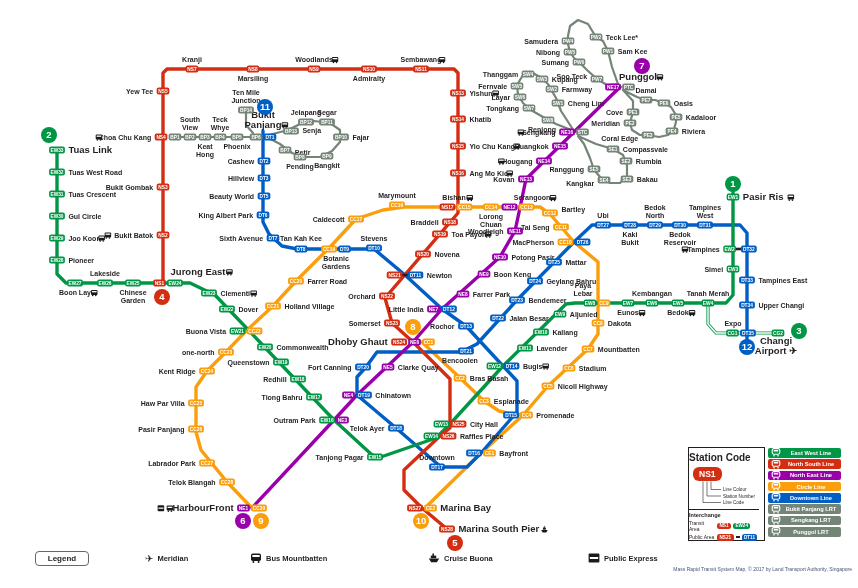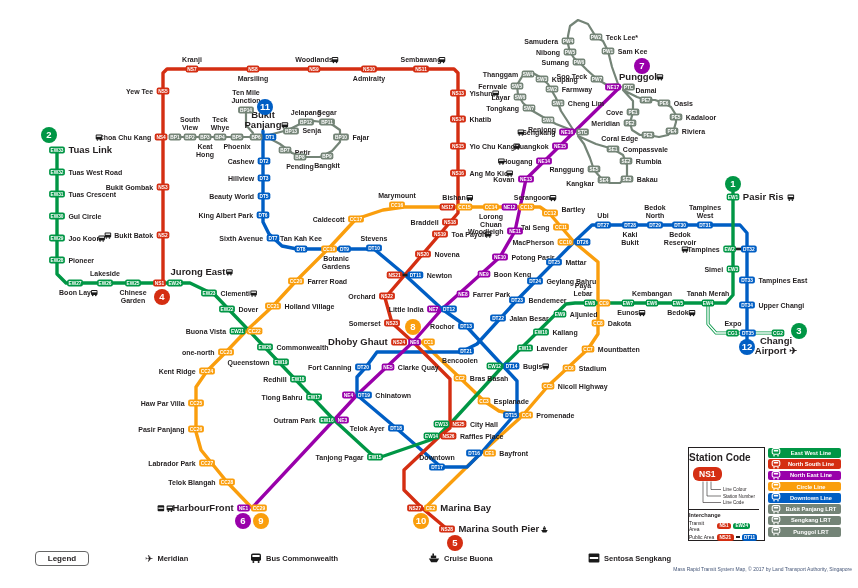--- a/index.html
+++ b/index.html
@@ -1241,32 +1241,32 @@
     <span class="bl-plane">✈</span>
     <span>Meridian</span>
   </div>
   <div class="bl-item" style="left:250px">
     <svg width="12" height="10" viewBox="0 0 12 10">
       <rect x="1" y="0.5" width="10" height="7.5" rx="1.8" fill="#1a1a1a"></rect>
       <rect x="2.4" y="2" width="7.2" height="2" fill="#fff"></rect>
       <circle cx="3.4" cy="9" r="1" fill="#1a1a1a"></circle>
         <circle cx="8.6" cy="9" r="1" fill="#1a1a1a"></circle>
     </svg>
-    <span>Bus Commonwealth</span>
+    <span>Bus Mountbatten</span>
   </div>
   <div class="bl-item" style="left:428px">
     <svg width="12" height="10" viewBox="0 0 12 10">
       <rect x="4.4" y="0.5" width="1.6" height="2.4" fill="#1a1a1a"></rect>
       <rect x="2.8" y="2.6" width="5.4" height="2.6" fill="#1a1a1a"></rect>
       <path d="M0.8 5.4 h10.4 l-2.4 3.8 h-5.6 Z" fill="#1a1a1a"></path>
     </svg>
     <span>Cruise Buona</span>
   </div>
   <div class="bl-item" style="left:588px">
     <svg width="12" height="10" viewBox="0 0 12 10">
       <rect x="0.6" y="0.5" width="10.8" height="9" rx="1" fill="#1a1a1a"></rect>
       <rect x="1.8" y="4" width="8.4" height="2" fill="#fff"></rect>
     </svg>
-    <span>Sentosa Sengkang</span>
+    <span>Public Express</span>
   </div>
 
   <div class="copyright">Mass Rapid Transit System Map, © 2017 by Land Transport Authority, Singapore</div>
 </div>
 
 </body></html>

